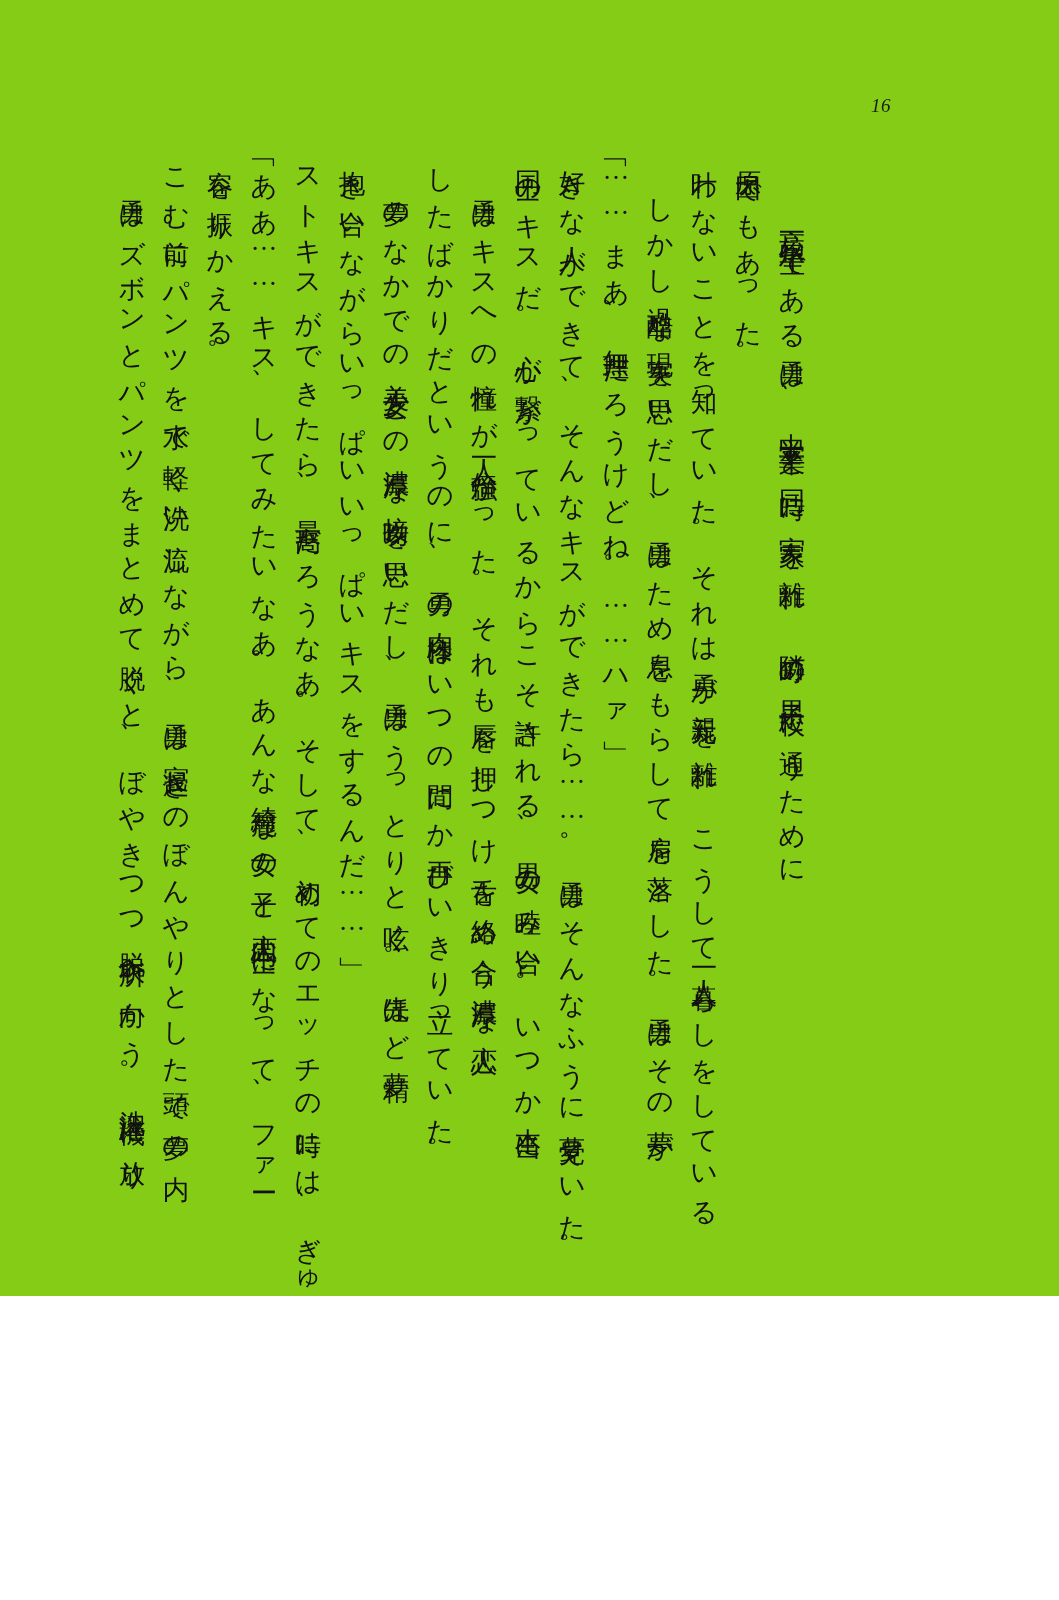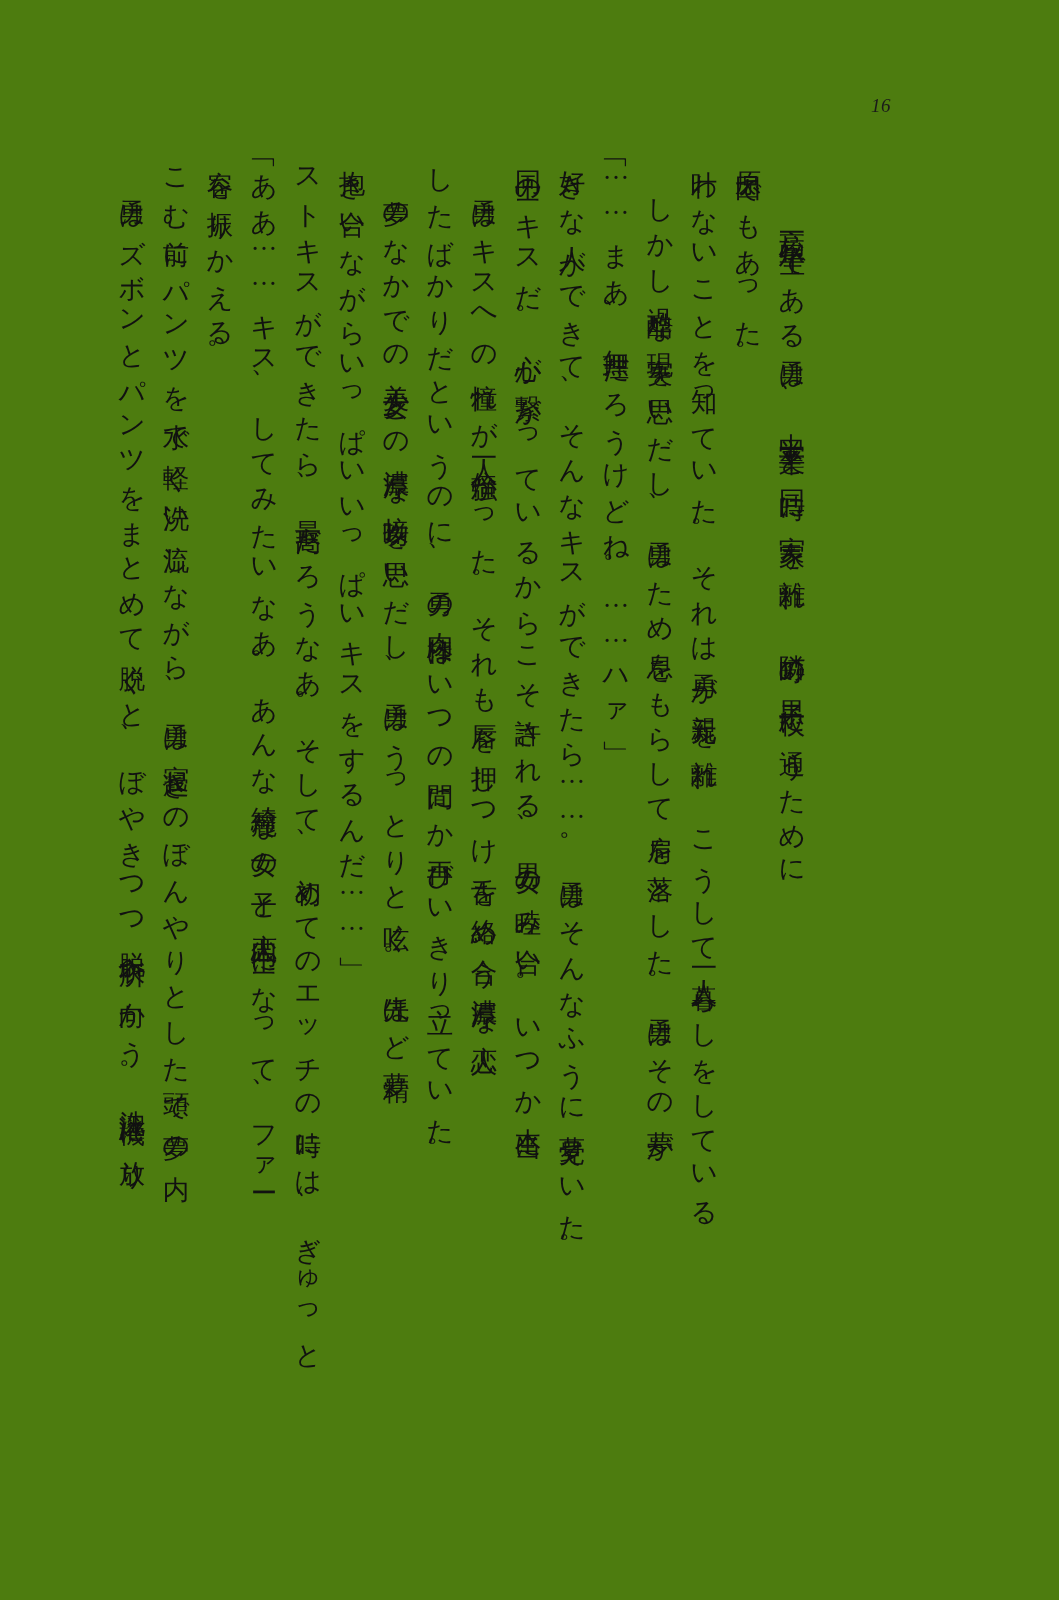--- a/index.html
+++ b/index.html
@@ -7,22 +7,22 @@
     padding: 0;
     background: #ffffff;
   }
   body {
     font-family: "Liberation Serif", "DejaVu Serif", serif;
     color: #101010;
   }
   .page {
     position: relative;
     width: 1059px;
-    height: 1600px;
-    background: #4d7c0f;
+    height: 1296px;
+    background: #84cc16;
     overflow: hidden;
   }
   .page-number {
     position: absolute;
     top: 95px;
     right: 168px;
     font-size: 19px;
     font-style: italic;
     font-family: "Liberation Serif", "DejaVu Serif", serif;
     color: #1a1a1a;

